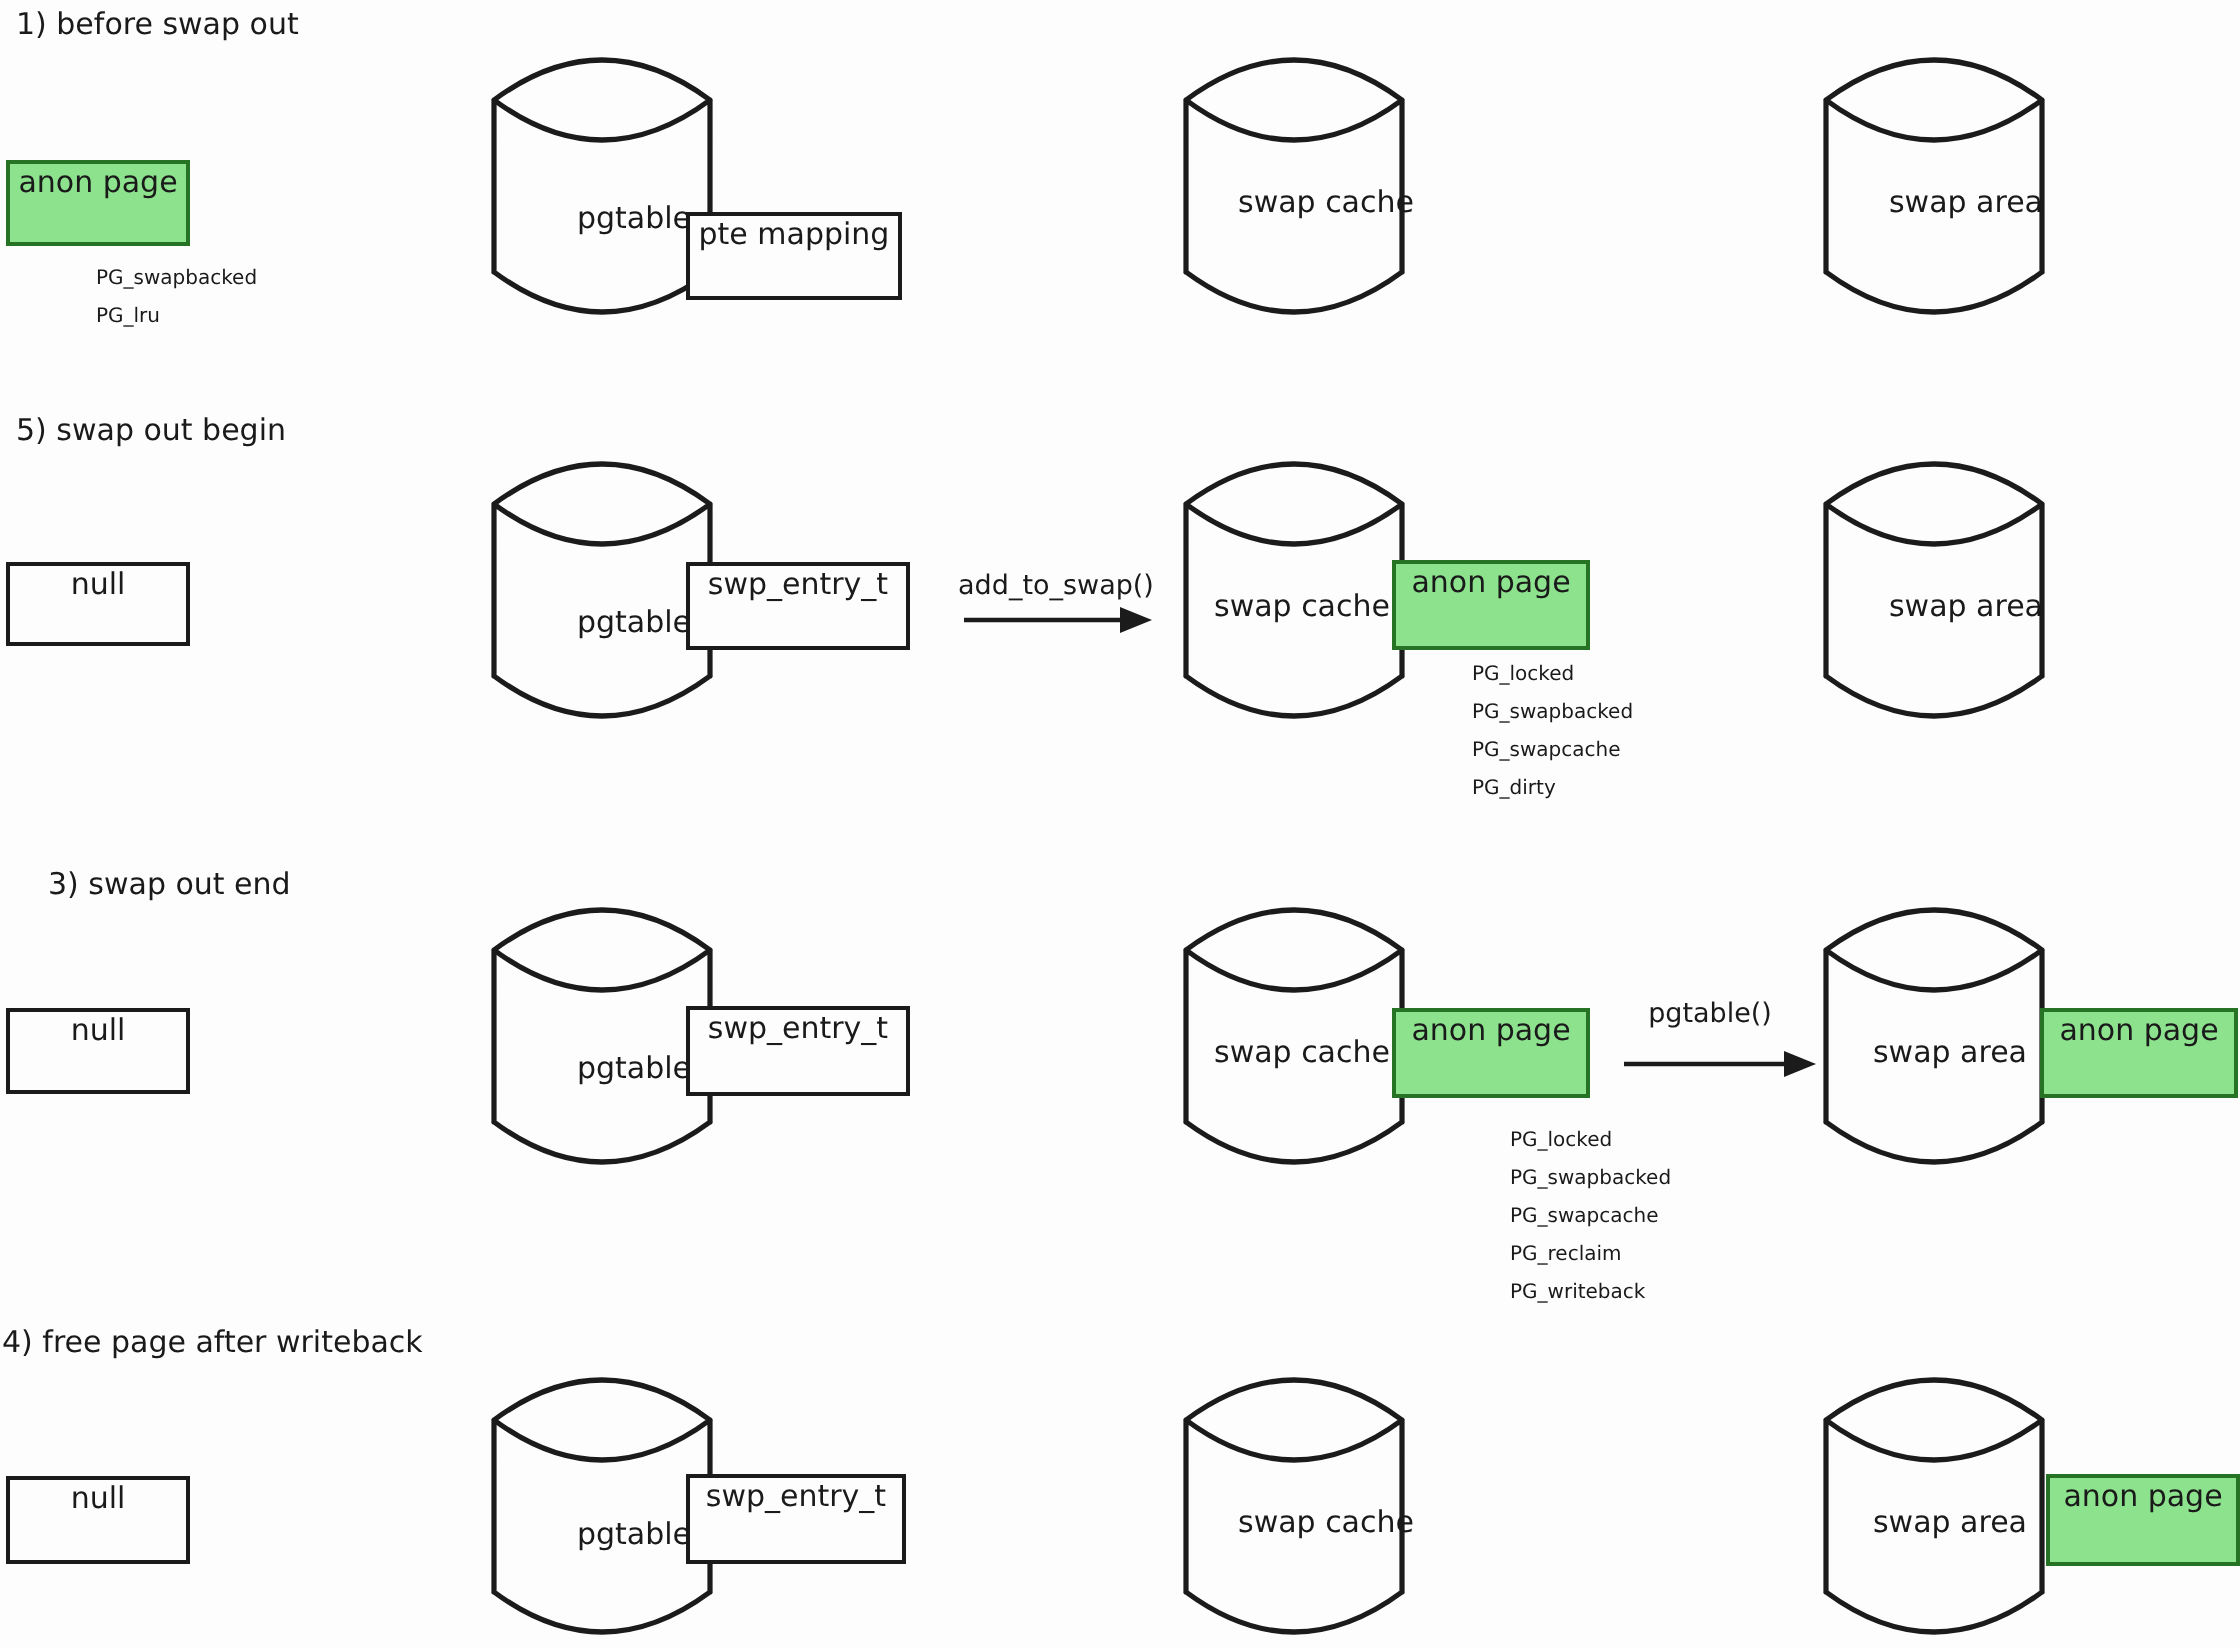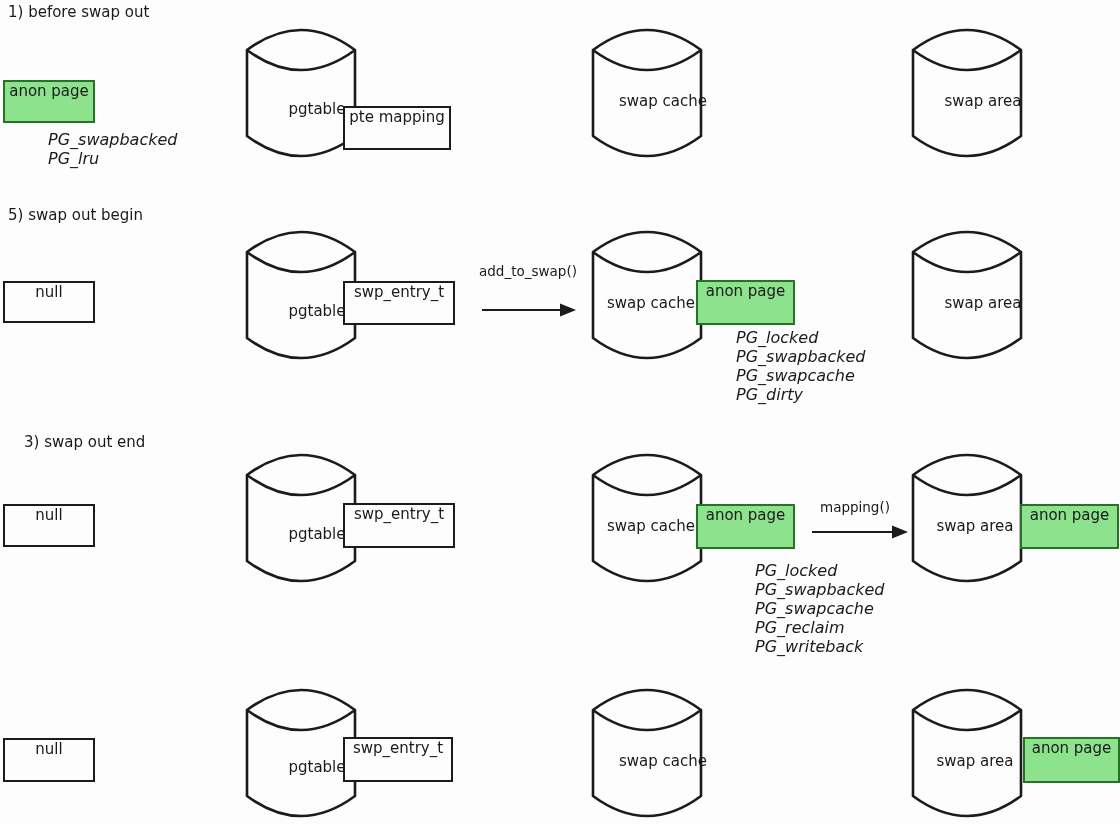--- a/index.html
+++ b/index.html
@@ -14,21 +14,21 @@
   .step{position:absolute;font-size:15px;white-space:nowrap;}
   .cyl{position:absolute;width:112px;height:136px;overflow:visible;}
   .cyl path{fill:none;stroke:#1b1b1b;stroke-width:2.6;stroke-linecap:round;}
   .cyl-label{position:absolute;width:112px;text-align:center;font-size:15px;white-space:nowrap;margin-left:16px;}
   .box{
     position:absolute;border:2.5px solid #1b1b1b;background:#fdfdfd;
     display:flex;justify-content:center;
     font-size:15px;white-space:nowrap;box-sizing:border-box;z-index:3;
   }
   .page{background:#8de28d;border-color:#267326;}
-  .flags{position:absolute;font-size:16px;line-height:19px;white-space:nowrap;z-index:2;font-style:italic;}
+  .flags{position:absolute;font-size:10px;line-height:19px;white-space:nowrap;z-index:2;}
   .arrow-label{position:absolute;font-size:13.5px;text-align:center;white-space:nowrap;}
   .arrow{position:absolute;overflow:visible;}
   .arrow line{stroke:#1b1b1b;stroke-width:2.2;}
   .arrow polygon{fill:#1b1b1b;}
 </style>
 </head>
 <body>
 
 <div class="canvas">
 
@@ -67,21 +67,21 @@
   </div>
 
   <svg class="cyl" style="left:245px;top:228px;" viewBox="0 0 112 136">
     <path d="M2 24 Q56 -16 110 24 M2 24 Q56 64 110 24 M2 24 L2 110 M110 24 L110 110 M2 110 Q56 150 110 110"></path>
   </svg>
   <div class="cyl-label" style="left:245px;top:302px;">pgtable</div>
   <div class="box" style="left:343px;top:281px;width:112px;height:44px;">
     <span>swp_entry_t</span>
   </div>
 
-  <div class="arrow-label" style="left:468px;top:263px;width:120px;">add_to_swap()</div>
+  <div class="arrow-label" style="left:468px;top:285px;width:120px;">add_to_swap()</div>
   <svg class="arrow" style="left:482px;top:302px;" width="94" height="16">
     <line x1="0" y1="8" x2="78" y2="8"></line>
       <polygon points="78,1.5 94,8 78,14.5"></polygon>
   </svg>
 
   <svg class="cyl" style="left:591px;top:228px;" viewBox="0 0 112 136">
     <path d="M2 24 Q56 -16 110 24 M2 24 Q56 64 110 24 M2 24 L2 110 M110 24 L110 110 M2 110 Q56 150 110 110"></path>
   </svg>
   <div class="cyl-label" style="left:579px;top:294px;">swap cache</div>
   <div class="box page" style="left:696px;top:280px;width:99px;height:45px;">
@@ -121,34 +121,35 @@
     <span>anon page</span>
   </div>
   <div class="flags" style="left:755px;top:561px;">
     <div>PG_locked</div>
     <div>PG_swapbacked</div>
     <div>PG_swapcache</div>
     <div>PG_reclaim</div>
     <div>PG_writeback</div>
   </div>
 
-  <div class="arrow-label" style="left:800px;top:499px;width:110px;">mapping()</div>
+  <div class="arrow-label" style="left:800px;top:499px;width:110px;">pgtable()</div>
   <svg class="arrow" style="left:812px;top:524px;" width="96" height="16">
     <line x1="0" y1="8" x2="80" y2="8"></line>
       <polygon points="80,1.5 96,8 80,14.5"></polygon>
   </svg>
 
   <svg class="cyl" style="left:911px;top:451px;" viewBox="0 0 112 136">
     <path d="M2 24 Q56 -16 110 24 M2 24 Q56 64 110 24 M2 24 L2 110 M110 24 L110 110 M2 110 Q56 150 110 110"></path>
   </svg>
   <div class="cyl-label" style="left:903px;top:517px;">swap area</div>
   <div class="box page" style="left:1020px;top:504px;width:99px;height:45px;">
     <span>anon page</span>
   </div>
 
+  <div class="step" style="left:1px;top:662px;">4) free page after writeback</div>
 
   <div class="box" style="left:3px;top:738px;width:92px;height:44px;">
     <span>null</span>
   </div>
 
   <svg class="cyl" style="left:245px;top:686px;" viewBox="0 0 112 136">
     <path d="M2 24 Q56 -16 110 24 M2 24 Q56 64 110 24 M2 24 L2 110 M110 24 L110 110 M2 110 Q56 150 110 110"></path>
   </svg>
   <div class="cyl-label" style="left:245px;top:758px;">pgtable</div>
   <div class="box" style="left:343px;top:737px;width:110px;height:45px;">

